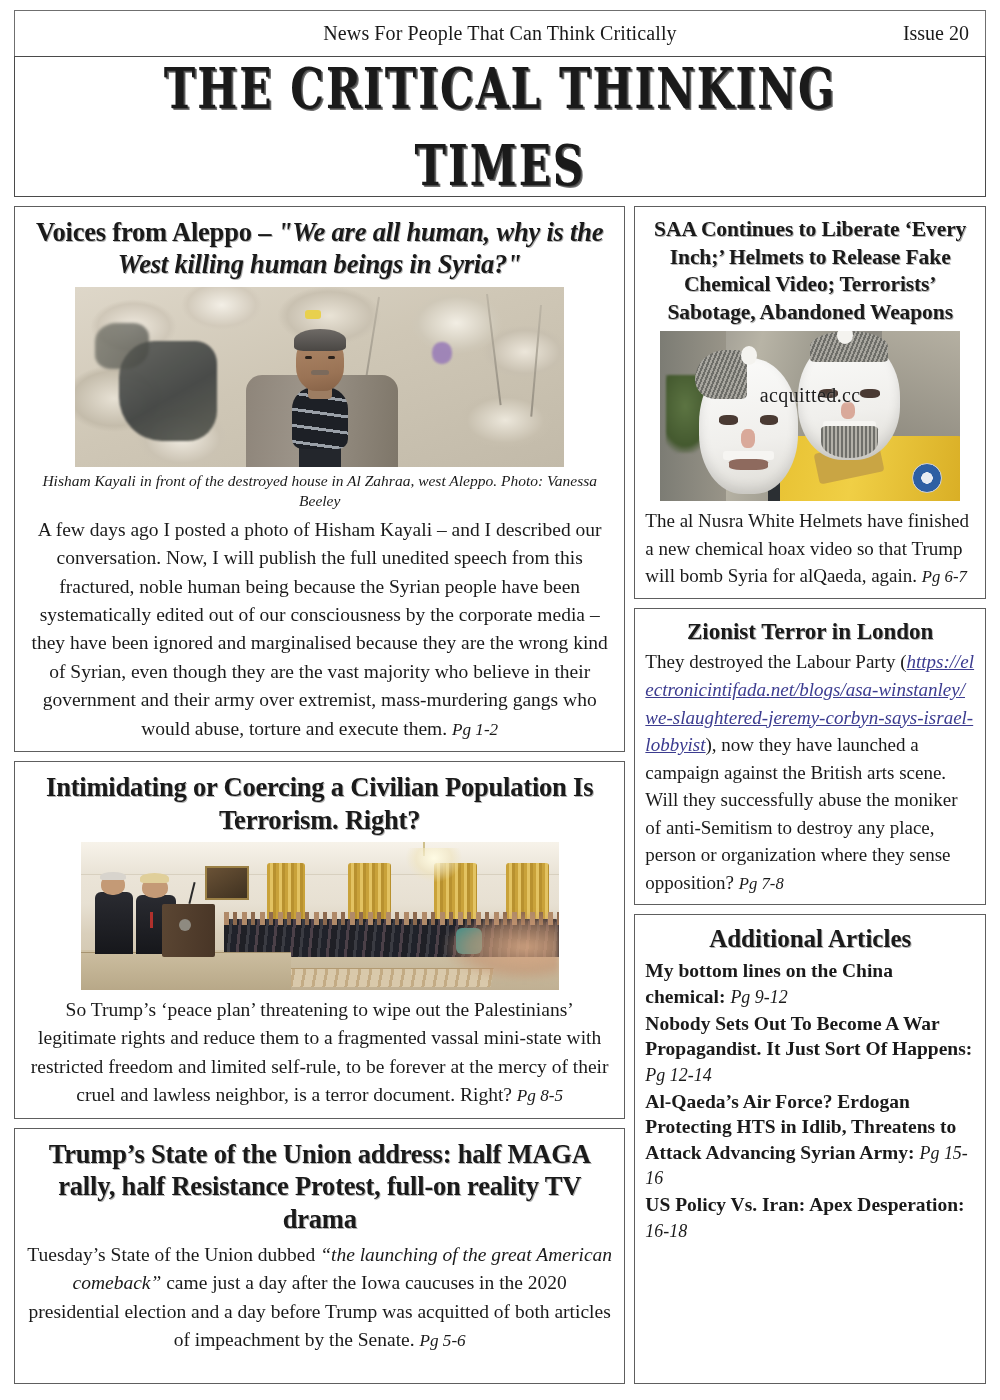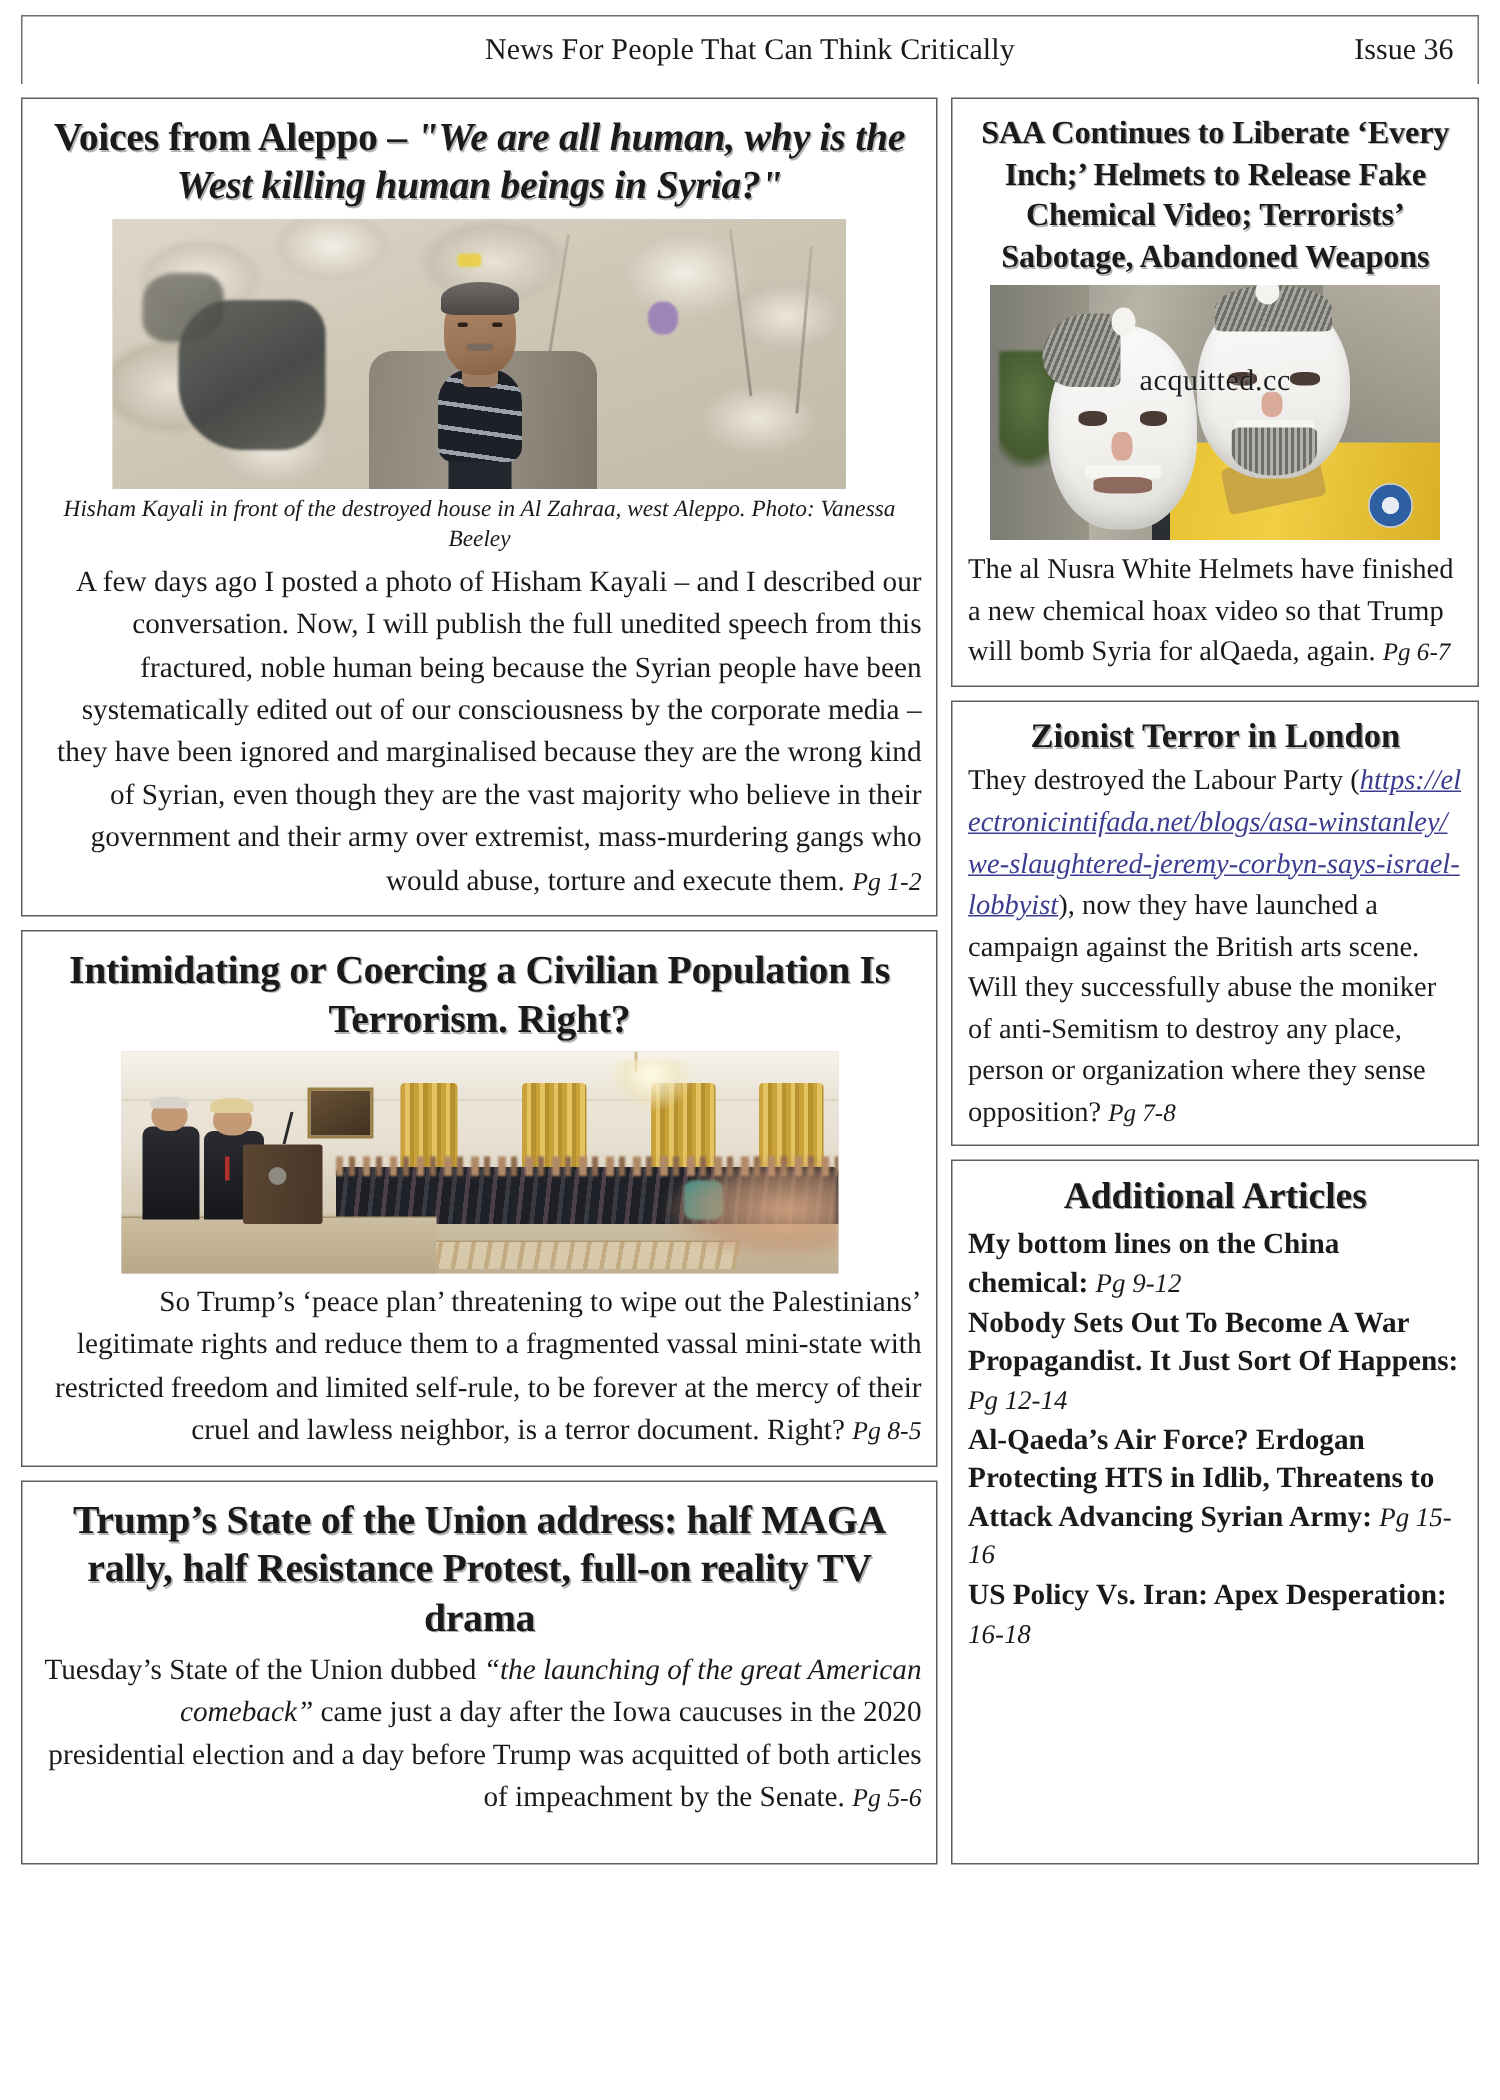--- a/index.html
+++ b/index.html
@@ -112,21 +112,21 @@
     text-align: center;
     text-shadow: 1px 1px 0 rgba(0,0,0,0.30);
     font-family: Liberation Serif, serif;
   }
 
   
   p.body {
     margin: 0;
     font-size: 19.5px;
     line-height: 1.46;
-    text-align: right;
+    text-align: center;
   }
   p.body-narrow {
     margin: 0;
     font-size: 19px;
     line-height: 1.45;
   }
   .pg { font-style: italic; font-size: 0.88em; }
   .quote-it { font-style: italic; }
 
   p.caption {
@@ -435,23 +435,29 @@
     font-size: 0.92em;
   }
 </style>
 </head>
 <body>
 
 <div class="page">
 
   <div class="masthead-strip">
     <div class="strip-tagline">News For People That Can Think Critically</div>
-    <div class="strip-issue">Issue 36</div>
+    <div class="strip-issue">Issue 20</div>
   </div>
 
+  <div class="masthead-title-box">
+    <div class="masthead-title">
+      <span class="ln">THE CRITICAL THINKING</span>
+      <span class="ln">TIMES</span>
+    </div>
+  </div>
 
   <div class="content">
 
     <div class="col-left">
 
       <div class="panel">
         <h2 class="headline"><span>Voices from Aleppo – </span><span class="it">"We are all human, why is the West killing human beings in Syria?"</span></h2>
 
         <div class="photo photo-rubble">
           <div class="rub-bg"></div>

